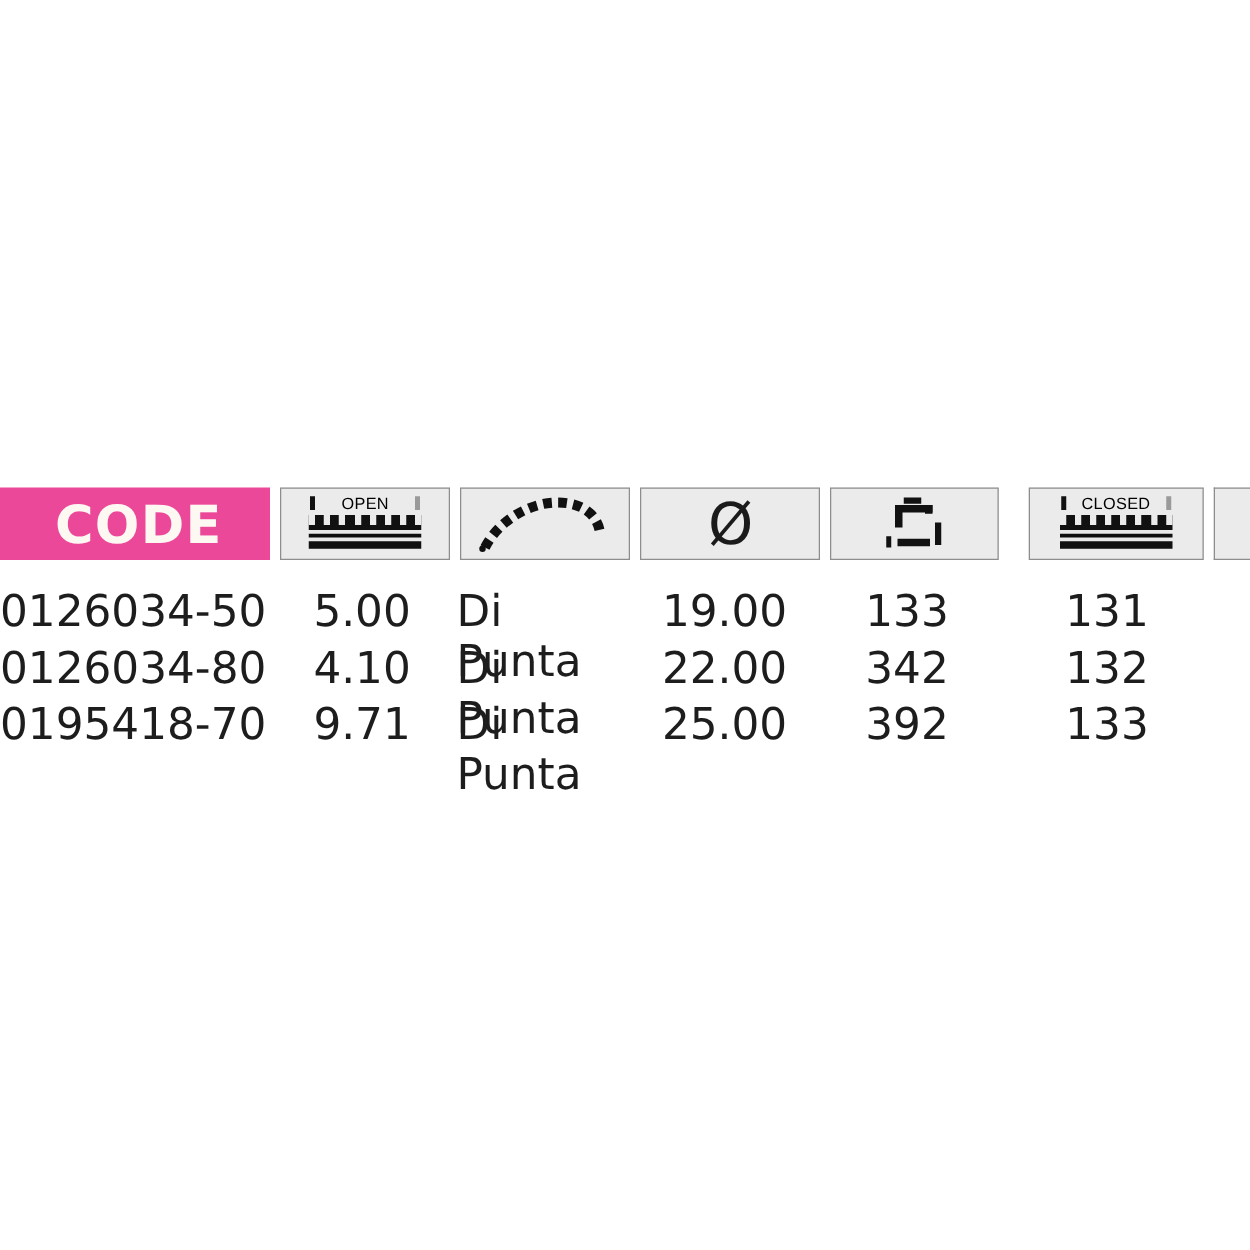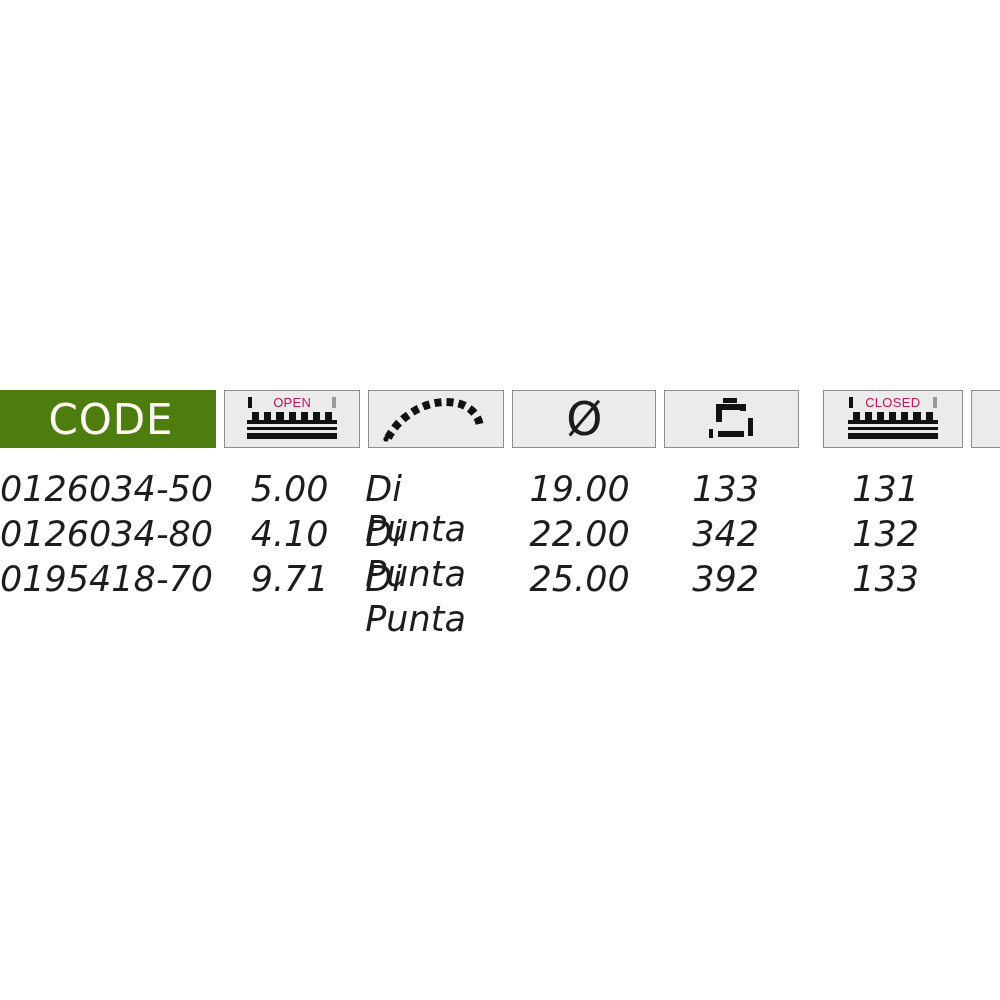--- a/index.html
+++ b/index.html
@@ -39,43 +39,42 @@
     justify-content: center;
     background: #ebebeb;
     border: 1px solid #8d8d8d;
     height: 58px;
     margin-right: 8px;
     position: relative;
     overflow: hidden;
   }
 
   .header-cell.code-cell {
-    background: #4d7c0f;
+    background: #ec4899;
     border: none;
     color: #fdf8f2;
     font-size: 42px;
-    font-weight: 400;
+    font-weight: 700;
     letter-spacing: 1px;
     justify-content: center;
     padding-left: 6px;
   }
 
   
   .c1 { width: 222px; }
   .c2 { width: 140px; }
   .c3 { width: 140px; }
   .c4 { width: 148px; }
   .c5 { width: 138px; }
   .c6 { width: 144px; margin-left: 16px; }
   .c7 { width: 30px; margin-right: 0; }
 
   
   .body-rows {
     margin-top: 6px;
-    font-style: italic;
   }
   .data-row {
     display: flex;
     align-items: baseline;
     height: 45px;
     font-size: 35px;
     color: #1d1d1d;
     font-weight: 400;
   }
   .data-cell {
@@ -98,21 +97,21 @@
     height: 46px;
   }
   .ruler-icon .ruler-label {
     position: absolute;
     top: -1px;
     left: 0;
     width: 106px;
     text-align: center;
     font-size: 13px;
     letter-spacing: 0.3px;
-    color: #be185d;
+    color: #000000;
     font-family: "Liberation Sans", sans-serif;
   }
   .ruler-icon .jaw-left {
     position: absolute;
     left: 9px;
     top: 1px;
     width: 4px;
     height: 11px;
     background: #111;
   }

